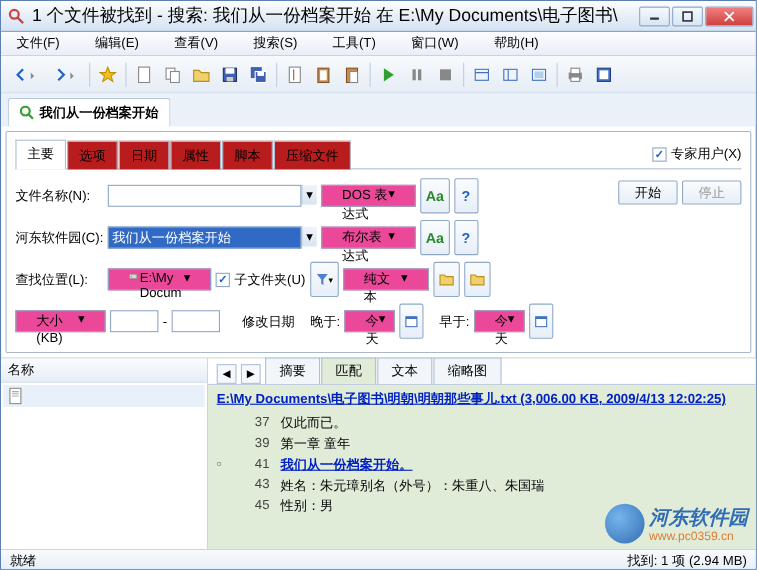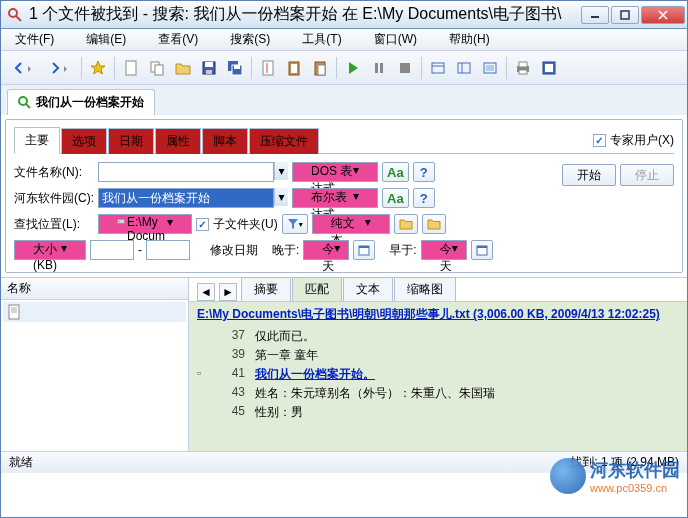--- a/index.html
+++ b/index.html
@@ -24,21 +24,21 @@
 .sp-tabs{display:flex;gap:1px;border-bottom:1px solid #b0c0d4;margin-bottom:8px;align-items:flex-end}
 .sp-tab{padding:4px 10px;background:#b91c1c;border:1px solid #b0c0d4;border-bottom:none;cursor:pointer;position:relative;top:1px}
 .sp-tab.active{background:#fff;border-bottom:1px solid #fff}
 .sp-right{margin-left:auto;display:flex;align-items:center;gap:4px;padding-bottom:4px}
 .sp-row{display:flex;align-items:center;gap:4px;margin-bottom:6px}
 .sp-label{width:80px}
 .sp-input{flex:0 0 190px;height:20px;border:1px solid #8fa8c8;padding:0 3px}
 .sp-input.sel{background:#316ac5;color:#fff}
 .sp-combo{height:20px;border:1px solid #8fa8c8;background:#ec4899;padding:0 18px;display:flex;align-items:flex-start}
 .sp-dd{width:14px;height:18px;background:linear-gradient(#f0f5fb,#d8e4f2);border-left:1px solid #b0c0d4;display:flex;align-items:center;justify-content:center;cursor:pointer}
-.btn{height:20px;border:1px solid #8fa8c8;background:linear-gradient(#fafcfe,#e6eef8);border-radius:2px;padding:0 4px;display:flex;align-items:center;justify-content:center;cursor:pointer;min-width:22px}
+.btn{height:32px;border:1px solid #8fa8c8;background:linear-gradient(#fafcfe,#e6eef8);border-radius:2px;padding:0 4px;display:flex;align-items:center;justify-content:center;cursor:pointer;min-width:22px}
 .btn.big{height:22px;padding:0 14px;min-width:48px}
 .btn.dis{color:#999}
 .checkbox{width:13px;height:13px;border:1px solid #8fa8c8;background:#fff;display:inline-flex;align-items:center;justify-content:center}
 .checkbox.checked::after{content:"✓";color:#2060c0;font-size:10px;font-weight:bold}
 .content{display:flex;height:174px;border-top:1px solid #c0cde0}
 .leftpane{width:188px;border-right:1px solid #c0cde0;display:flex;flex-direction:column}
 .colhead{height:22px;background:linear-gradient(#fafcfe,#e8eef6);border-bottom:1px solid #c8d4e4;display:flex;align-items:center;padding:0 6px;font-weight:normal}
 .filelist{flex:1;background:#fff;padding:2px}
 .fileitem{display:flex;align-items:center;gap:4px;padding:2px 4px;background:#e8f0fa}
 .rightpane{flex:1;display:flex;flex-direction:column;background:#e0ecd8}
@@ -49,21 +49,21 @@
 .resulthead{padding:4px 8px;background:#e0ecd8}
 .resulthead a{color:#0020c0;text-decoration:underline;font-weight:bold}
 .resultbody{flex:1;background:#e0ecd8;padding:0 8px;overflow:auto}
 .rline{display:flex;gap:10px;padding:1px 0}
 .rline .ln{width:28px;text-align:right;color:#444}
 .rline.hl .txt{color:#0020c0;text-decoration:underline;font-weight:bold}
 .rline .marker{width:10px;color:#666}
 .statusbar{height:22px;background:linear-gradient(#f8fafd,#e6edf6);border-top:1px solid #c8d4e4;display:flex;align-items:center;padding:0 8px;justify-content:space-between}
 .watermark{position:absolute;right:8px;bottom:24px;opacity:.9;display:flex;align-items:center;gap:4px;pointer-events:none}
 .watermark .logo{width:36px;height:36px;border-radius:50%;background:radial-gradient(circle at 35% 35%,#6ab0f0,#2060b0)}
-.watermark .t1{color:#2060b0;font-size:18px;font-weight:bold;}
+.watermark .t1{color:#2060b0;font-size:18px;font-weight:bold;font-style:italic}
 .watermark .t2{color:#e07020;font-size:11px}
 .aa{color:#2a8a2a;font-weight:bold;font-size:13px}
 .qm{color:#2060c0;font-weight:bold;font-size:13px}
 svg{display:block}
 </style>
 </head>
 <body>
 
 <div class="titlebar">
   <span class="icon">
@@ -313,21 +313,21 @@
               <path d="M1 2 h4 l1.5 1.5 h6.5 v7.5 h-12 z" fill="#f0d068" stroke="#b89020"></path>
             </svg>
           </div>
         <div class="btn">
             <svg width="14" height="12" viewBox="0 0 14 12">
               <path d="M1 2 h4 l1.5 1.5 h6.5 v7.5 h-12 z" fill="#f0d068" stroke="#b89020"></path>
             </svg>
           </div>
       </div>
       <div class="sp-row">
-        <div class="sp-combo" style="width:72px">
+        <div class="sp-combo" style="width:82px">
             <span style="flex:1">大小 (KB)</span>
             <span>▾</span>
           </div>
         <input class="sp-input" style="width: 44px; flex: 0 0 auto;">
         <span>-</span>
         <input class="sp-input" style="width: 44px; flex: 0 0 auto;">
         <span style="width:12px"></span>
         <span>修改日期</span>
         <span style="width:6px"></span>
         <span>晚于:</span>

